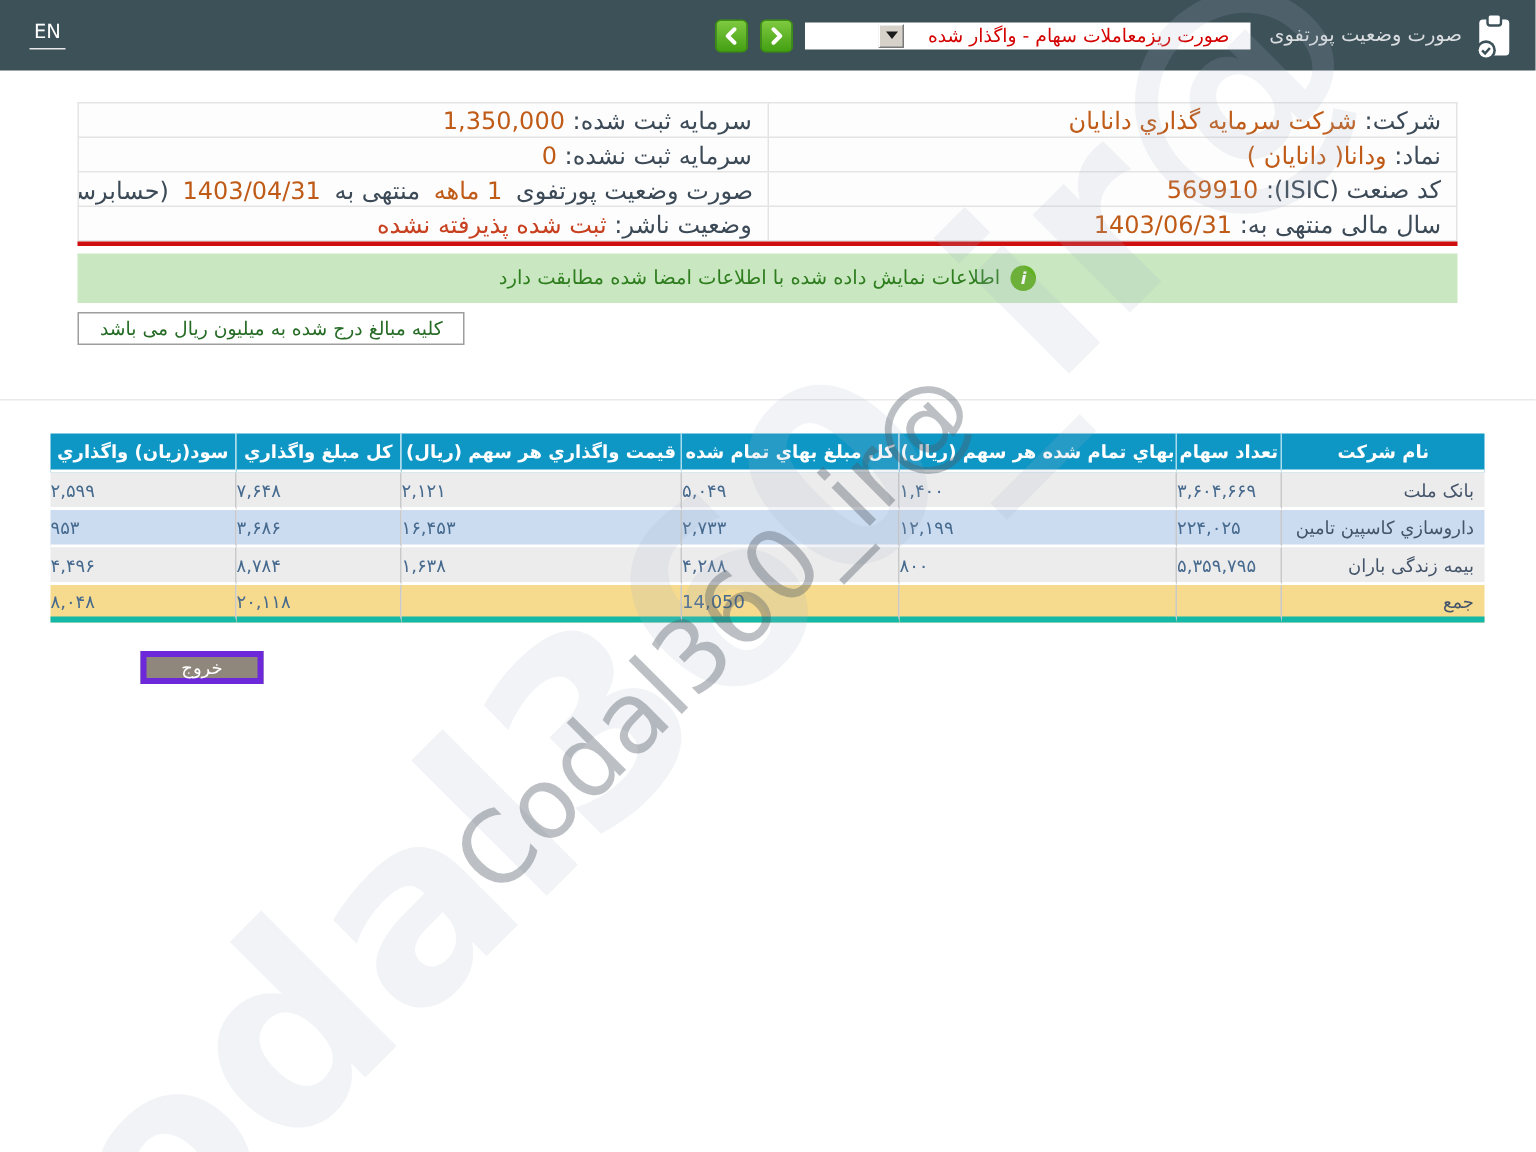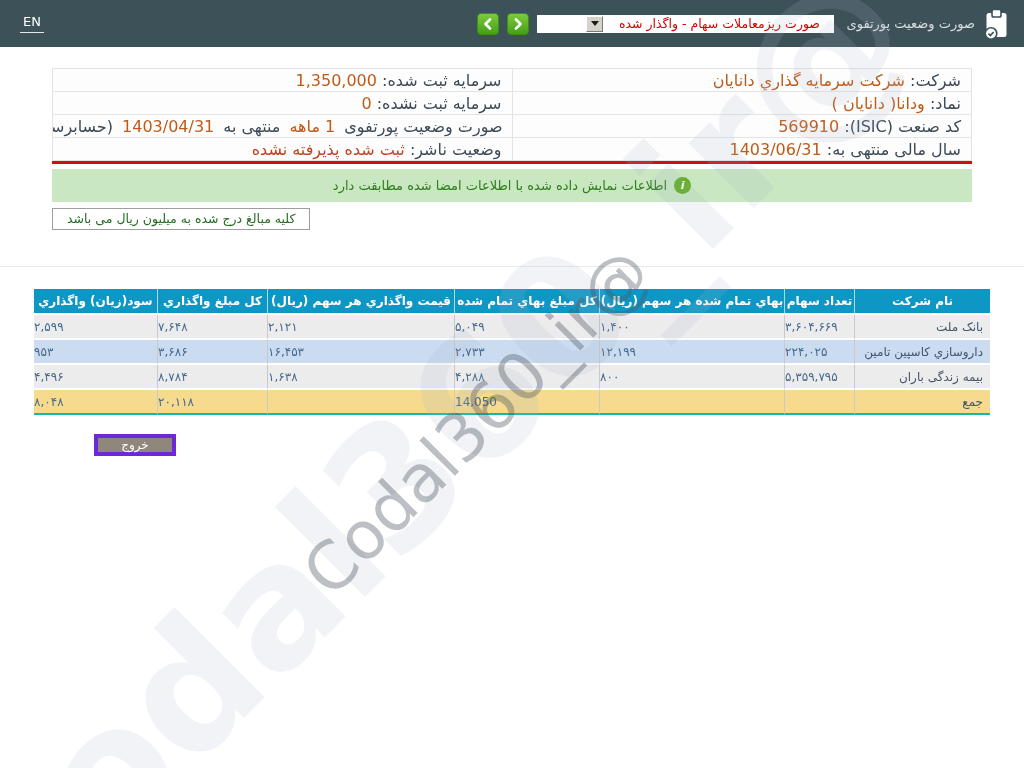--- a/index.html
+++ b/index.html
@@ -134,21 +134,21 @@
   .ptable td {
     height: 25px; text-align: left;
     color: #46698e;
     border-bottom: 2px solid #fff;
     white-space: nowrap; overflow: hidden;
   }
   .ptable td + td { border-right: 1px solid #c9c9c9; }
   .ptable td.name { text-align: right; padding-right: 7px; color: #44546a; }
   .ptable tr.r-even td { background: #ececec; }
   .ptable tr.r-odd  td { background: #cbdcf0; }
-  .ptable tr.r-sum  td { background: #f6da8e; border-bottom: 2px solid #14b8a6; }
+  .ptable tr.r-sum  td { background: #f6da8e; border-bottom: 4px solid #14b8a6; }
 
   .exit-row { display: flex; padding: 19px 50px 0; }
   .exit-btn {
     margin-right: auto;              
     width: 82px; height: 22px;
     background: #8f877b; color: #fff;
     border: 4px solid #6d28d9;
     font-size: 12px; font-family: inherit;
     cursor: pointer;
     margin-left: 44px;

